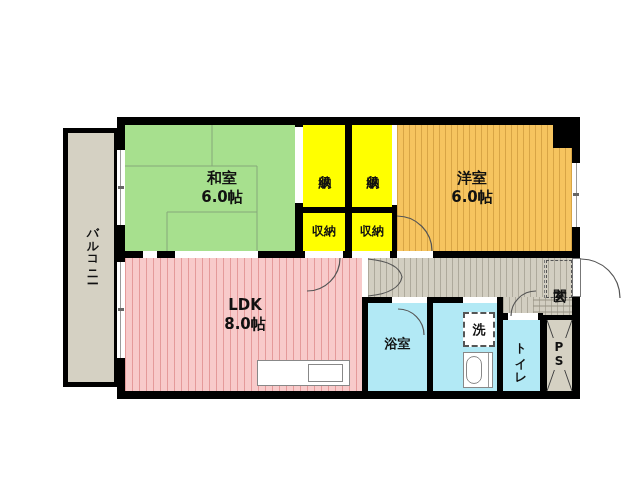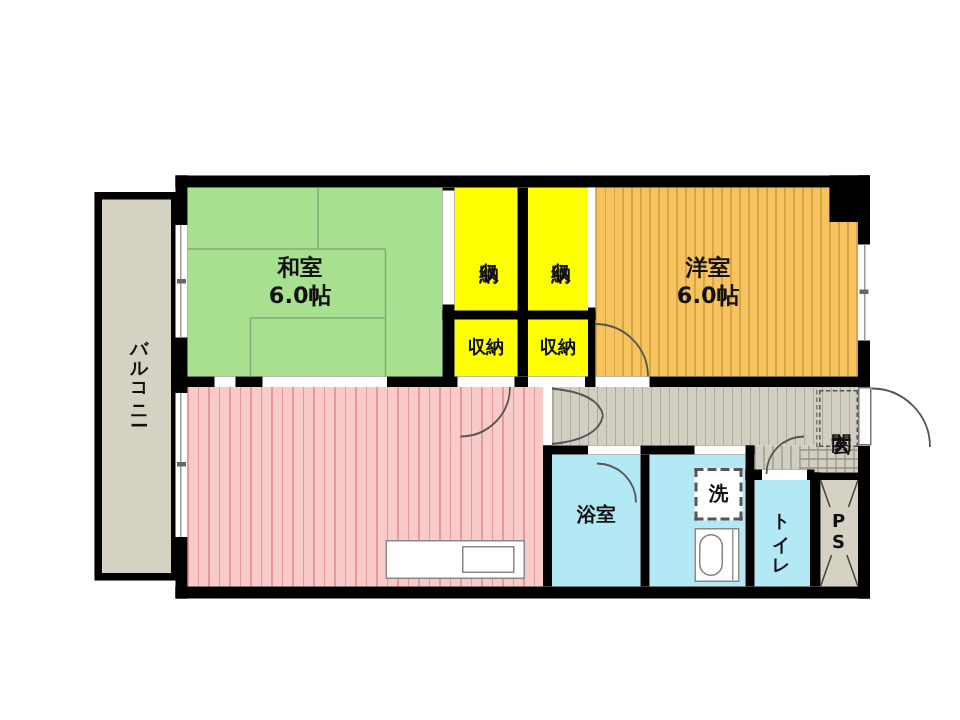--- a/index.html
+++ b/index.html
@@ -124,24 +124,26 @@
   <div class="fixture" style="left:308px;top:364px;width:35px;height:18px;"></div>
   <div class="fixture" style="left:463px;top:312px;width:32px;height:35px;border:2px dashed #555;"></div>
   <div class="fixture" style="left:463px;top:352px;width:30px;height:36px;"></div>
   <div class="fixture" style="left:466px;top:356px;width:16px;height:28px;border-radius:8px;"></div>
   <div class="abs" style="left:488px;top:353px;width:1px;height:34px;background:#999;"></div>
   <div class="abs" style="left:544px;top:260px;width:1px;height:38px;border-left:1px dashed #777;"></div>
   <div class="abs" style="left:546px;top:260px;width:26px;height:38px;border:1px dashed #555;box-sizing:border-box;"></div>
   <div class="fixture" style="left:572px;top:258px;width:9px;height:39px;border-color:#777;"></div>
 
   <div class="label v-label" style="left:80px;top:192px;width:24px;height:112px;font-size:12px;">バルコニー</div>
-  <div class="label" style="left:145px;top:167px;width:110px;height:42px;font-size:15px;">和室
+  <div class="label" style="left:167px;top:167px;width:110px;height:42px;font-size:15px;">和室
 6.0帖</div>
   <div class="label" style="left:417px;top:167px;width:110px;height:42px;font-size:15px;">洋室
 6.0帖</div>
+  <div class="label" style="left:190px;top:294px;width:110px;height:42px;font-size:15px;">LDK
+8.0帖</div>
   <div class="label v-label" style="left:314px;top:140px;width:20px;height:52px;font-size:13px;">収納</div>
   <div class="label v-label" style="left:362px;top:140px;width:20px;height:52px;font-size:13px;">収納</div>
   <div class="label" style="left:303px;top:224px;width:42px;height:16px;font-size:12px;">収納</div>
   <div class="label" style="left:352px;top:224px;width:40px;height:16px;font-size:12px;">収納</div>
   <div class="label" style="left:370px;top:336px;width:55px;height:16px;font-size:13px;">浴室</div>
   <div class="label" style="left:465px;top:320px;width:28px;height:20px;font-size:13px;">洗</div>
   <div class="label v-label" style="left:511px;top:326px;width:18px;height:60px;font-size:12px;">トイレ</div>
   <div class="label v-label" style="left:548px;top:262px;width:22px;height:34px;font-size:13px;">玄関</div>
   <div class="label" style="left:549px;top:338px;width:20px;height:32px;font-size:12px;background:#d5d1c3;line-height:1.2;">P
 S</div>

